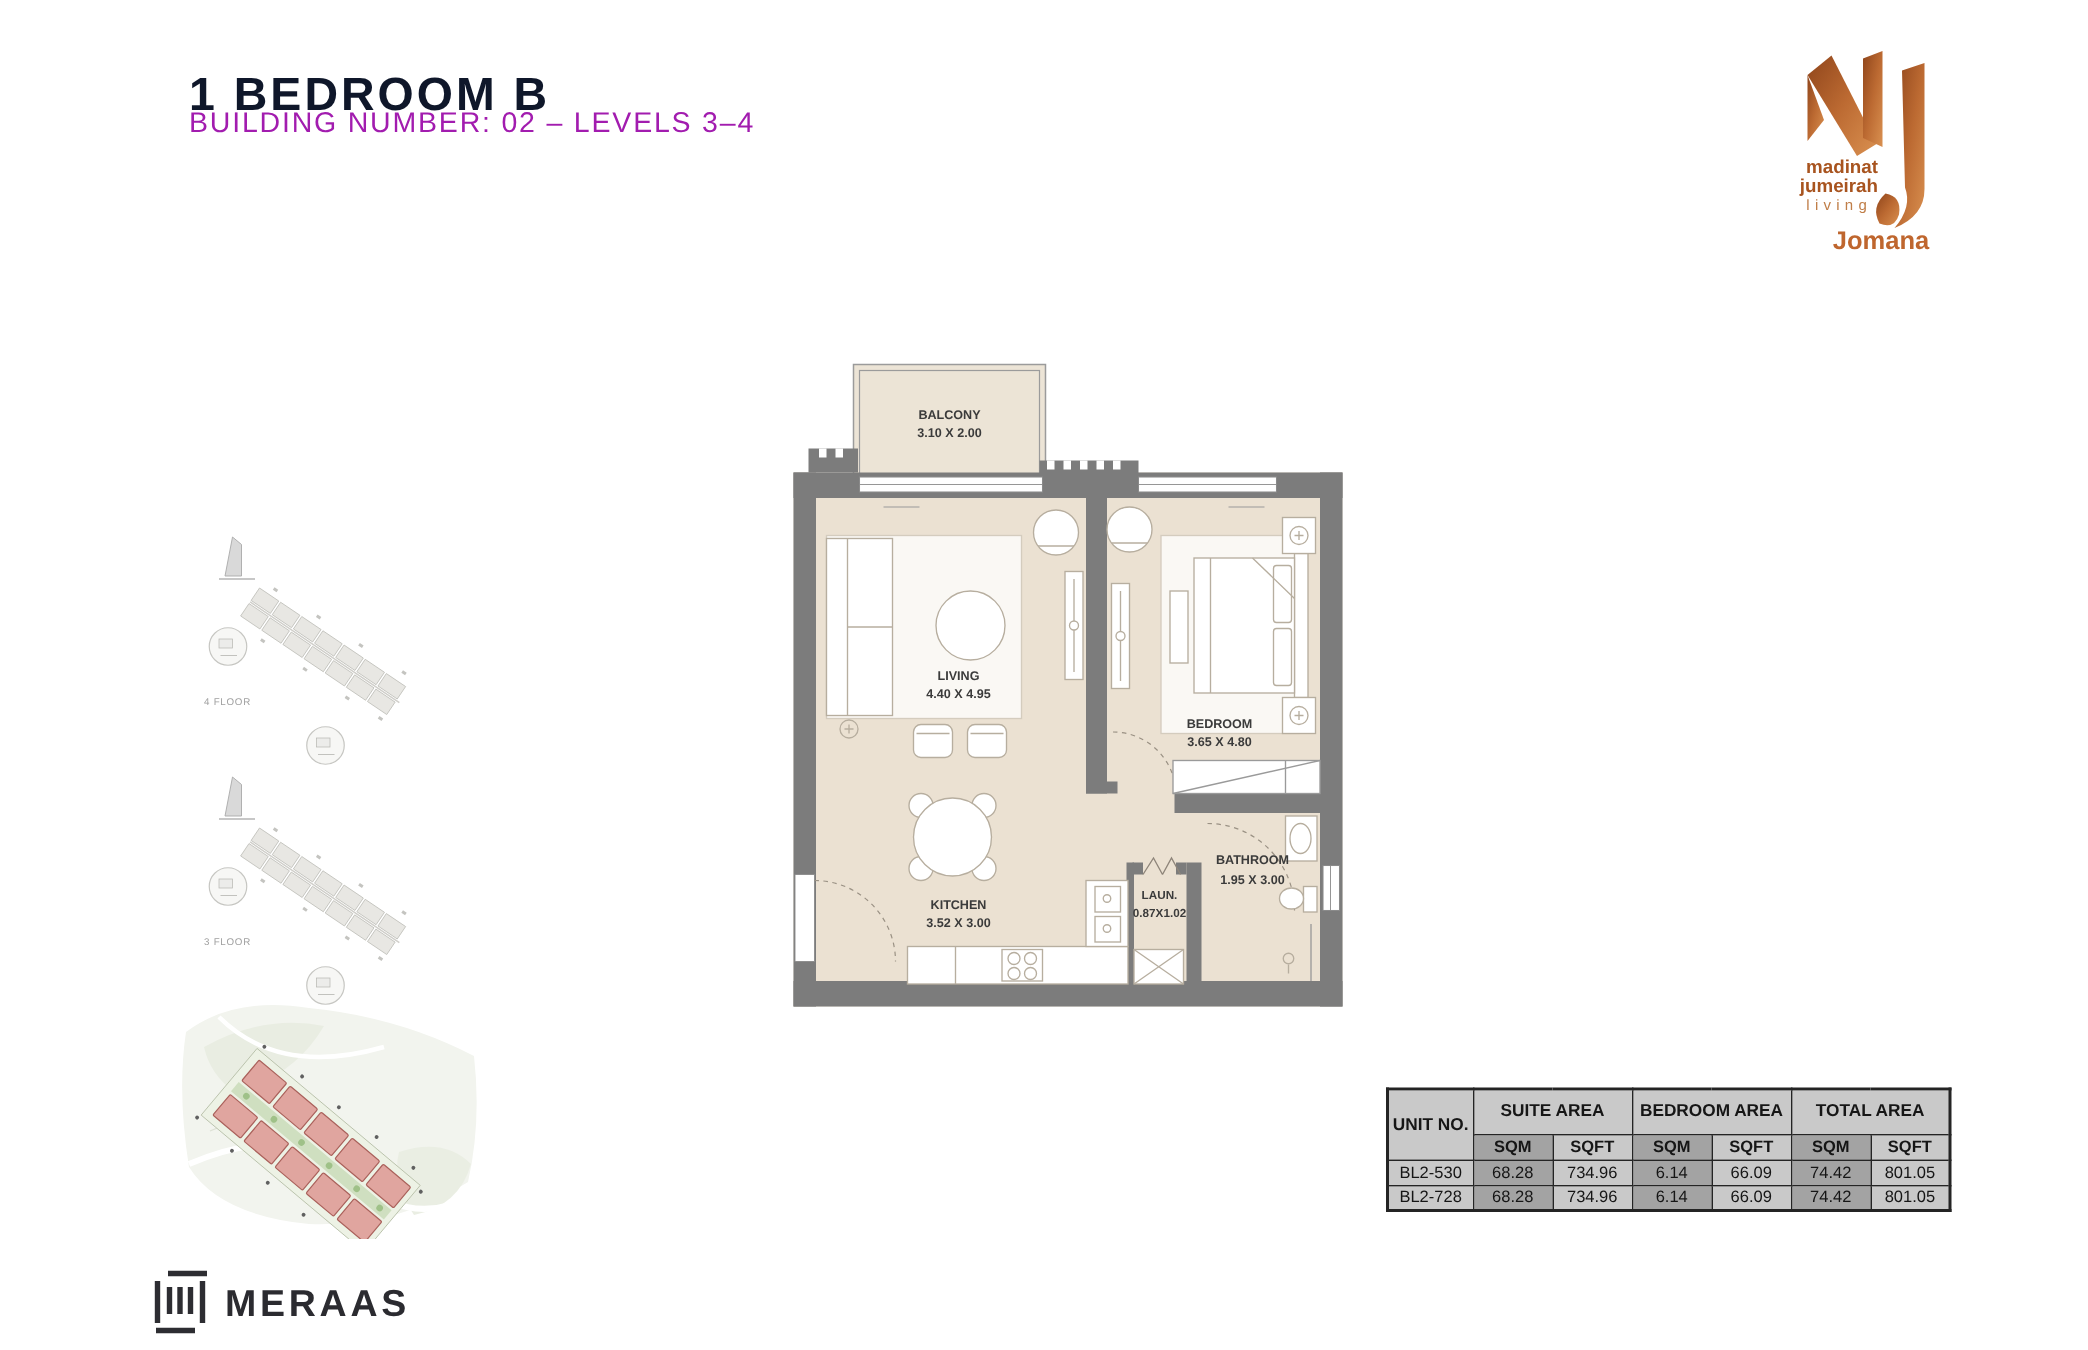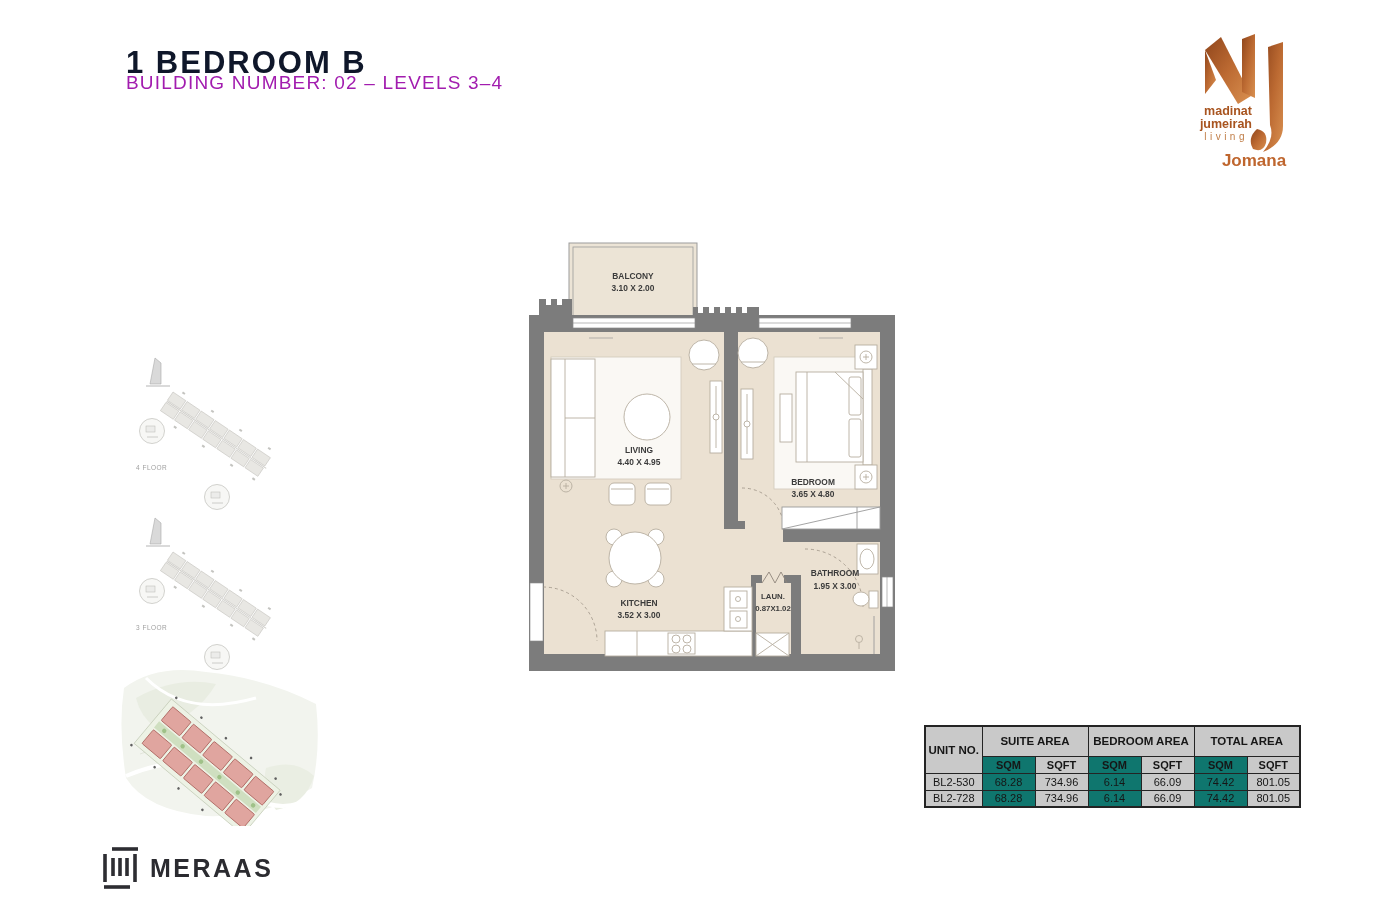--- a/index.html
+++ b/index.html
@@ -13,21 +13,21 @@
   .keyplan1{position:absolute;left:128px;top:350px;}
   .keyplan2{position:absolute;left:128px;top:510px;}
   .siteplan{position:absolute;left:116px;top:658px;}
   .floorplan{position:absolute;left:527px;top:231px;}
   .meraas{position:absolute;left:100px;top:845px;}
   table.area-table{position:absolute;left:924px;top:725px;border-collapse:collapse;
         border:2px solid #242424;font-size:11px;color:#161616;table-layout:fixed;}
   table.area-table th,table.area-table td{border:1px solid #242424;text-align:center;
         vertical-align:middle;padding:0;overflow:hidden;}
   table.area-table .g{background:#c9c9c9;}
-  table.area-table .w{background:#0f766e;}
+  table.area-table .w{background:#a3a3a3;}
   .r-head{height:30px;font-weight:bold;font-size:11.5px;}
   .r-sub{height:17px;font-weight:bold;}
   .r-data{height:17px;font-weight:normal;}
   .r-data td:first-child{font-weight:normal;}
   svg text{font-family:"Liberation Sans",sans-serif;}
 </style>
 </head>
 <body>
 
 <div class="page">

